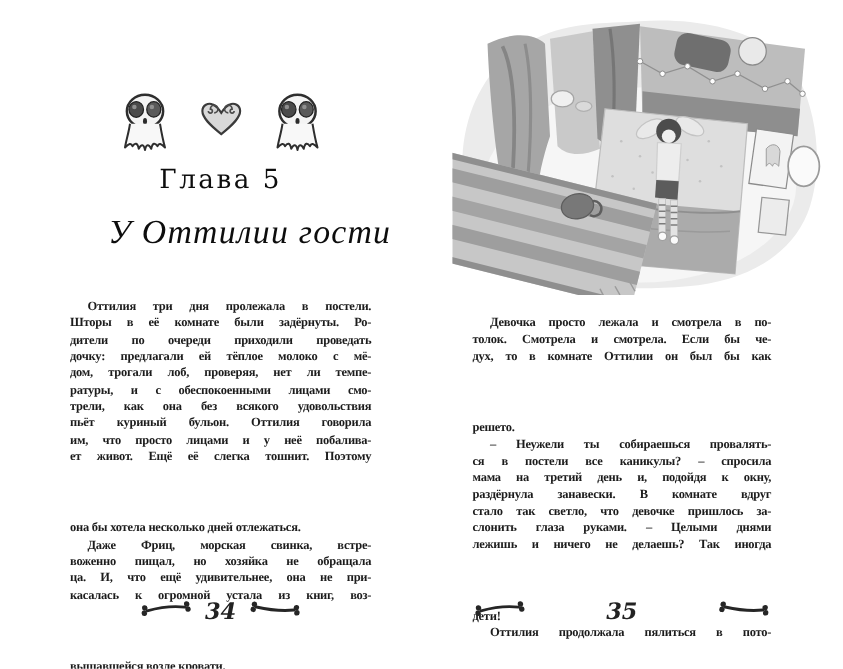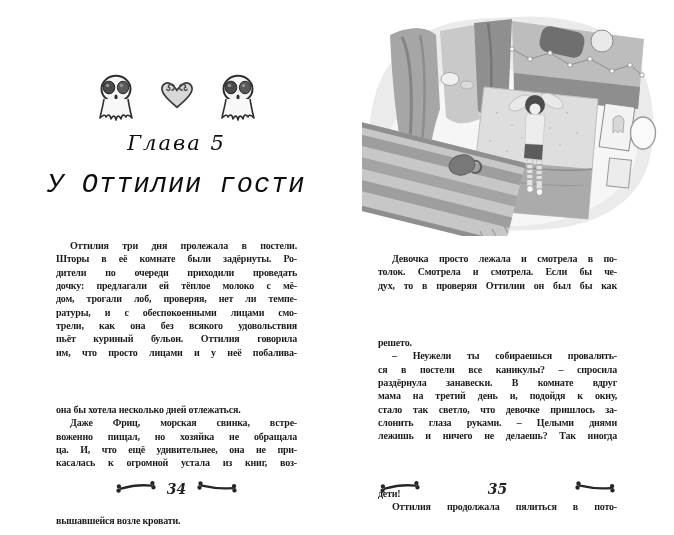--- a/index.html
+++ b/index.html
@@ -11,35 +11,35 @@
   
   .textcol{
     font-size:10px;font-weight:bold;line-height:13.35px;
     letter-spacing:-0.2px;color:#1c1c1c;
   }
   .tline{text-align:justify;text-align-last:justify;white-space:nowrap;}
   .tline.plast{text-align-last:left;margin-top:44px;}
   .tline.first{text-indent:14px;}
   
   .chapter-label{
-    font-family:"DejaVu Serif",serif;font-style:italic;font-size:21px;
+    font-family:"DejaVu Serif",serif;font-size:21px;
     letter-spacing:2px;text-align:center;color:#0d0d0d;
   }
   .chapter-title{
-    font-family:Liberation Mono, monospace;font-style:italic;font-size:27px;
-    letter-spacing:1px;text-align:center;color:#0d0d0d;
+    font-family:Liberation Serif, serif;font-style:italic;font-size:27px;
+    letter-spacing:1px;text-align:right;color:#0d0d0d;
   }
   
   .decor-row{display:flex;justify-content:center;align-items:center;gap:24px;}
   .pagenum-row{
     display:flex;justify-content:center;align-items:center;gap:9px;
   }
   .pagenum{
     font-family:"DejaVu Serif",serif;font-style:italic;font-weight:bold;
-    font-size:14px;color:#222;
+    font-size:18px;color:#222;
   }
   .bone-left{transform:rotate(-5deg);}
   .bone-right{transform:rotate(4deg);}
 </style>
 </head>
 <body>
 
 <div class="abs decor-row" style="left:56px;top:74px;width:241px;height:52px;">
   <span>
     <svg width="40" height="48" viewBox="0 0 40 48">
@@ -79,20 +79,21 @@
 <div class="abs textcol" style="left:56px;top:239px;width:241px;">
     <div class="tline first">Оттилия три дня пролежала в постели.</div>
     <div class="tline">Шторы в её комнате были задёрнуты. Ро-</div>
     <div class="tline">дители по очереди приходили проведать</div>
     <div class="tline">дочку: предлагали ей тёплое молоко с мё-</div>
     <div class="tline">дом, трогали лоб, проверяя, нет ли темпе-</div>
     <div class="tline">ратуры, и с обеспокоенными лицами смо-</div>
     <div class="tline">трели, как она без всякого удовольствия</div>
     <div class="tline">пьёт куриный бульон. Оттилия говорила</div>
     <div class="tline">им, что просто лицами и у неё побалива-</div>
+    <div class="tline">ет живот. Ещё её слегка тошнит. Поэтому</div>
     <div class="tline plast">она бы хотела несколько дней отлежаться.</div>
     <div class="tline first">Даже Фриц, морская свинка, встре-</div>
     <div class="tline">воженно пищал, но хозяйка не обращала</div>
     <div class="tline">ца. И, что ещё удивительнее, она не при-</div>
     <div class="tline">касалась к огромной устала из книг, воз-</div>
     <div class="tline plast">вышавшейся возле кровати.</div>
   </div>
 
 <div class="abs pagenum-row" style="left:56px;top:478px;width:241px;height:22px;">
   <span class="bone-left">
@@ -195,26 +196,26 @@
     <path d="M130,216 l4,7 M142,213 l4,7 M118,218 l3,6" stroke="#9b9b9b" stroke-width="1.2" fill="none"></path>
 
     <ellipse cx="100" cy="152" rx="13" ry="10" transform="rotate(-12 100 152)" fill="#787878" stroke="#5e5e5e"></ellipse>
     <path d="M112,148 a6,6 0 1 1 -2,11" fill="none" stroke="#5e5e5e" stroke-width="2"></path>
   </svg>
 </div>
 
 <div class="abs textcol" style="left:378px;top:252px;width:239px;">
     <div class="tline first">Девочка просто лежала и смотрела в по-</div>
     <div class="tline">толок. Смотрела и смотрела. Если бы че-</div>
-    <div class="tline">дух, то в проверяя Оттилии он был бы как</div>
+    <div class="tline">дух, то в комнате Оттилии он был бы как</div>
     <div class="tline plast">решето.</div>
     <div class="tline first">– Неужели ты собираешься провалять-</div>
     <div class="tline">ся в постели все каникулы? – спросила</div>
+    <div class="tline">мама на третий день и, подойдя к окну,</div>
     <div class="tline">раздёрнула занавески. В комнате вдруг</div>
-    <div class="tline">мама на третий день и, подойдя к окну,</div>
     <div class="tline">стало так светло, что девочке пришлось за-</div>
     <div class="tline">слонить глаза руками. – Целыми днями</div>
     <div class="tline">лежишь и ничего не делаешь? Так иногда</div>
     <div class="tline plast">дети!</div>
     <div class="tline first">Оттилия продолжала пялиться в пото-</div>
     <div class="tline plast">лок. Только когда мать ласково погладила</div>
   </div>
 
 <div class="abs pagenum-row" style="left:378px;top:478px;width:239px;height:22px;justify-content:space-between;">
   <span class="bone-left">

